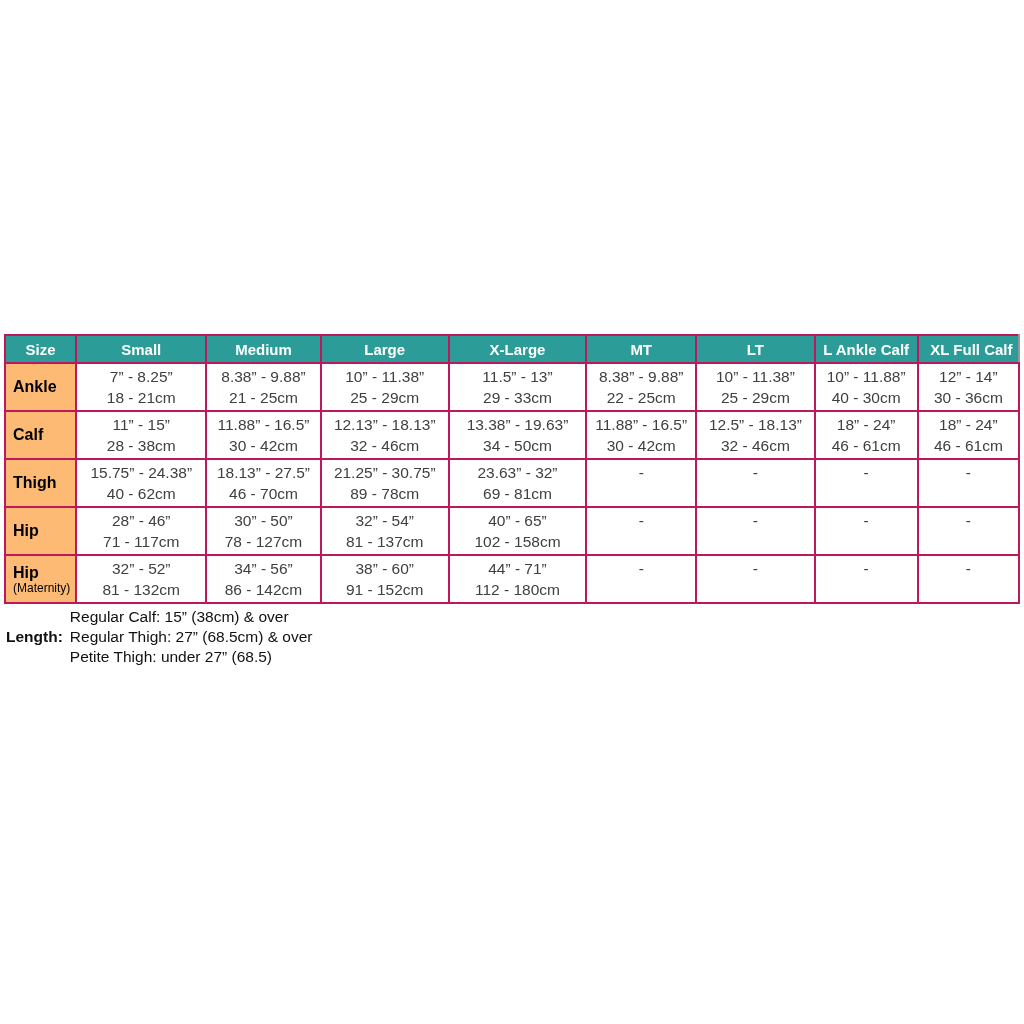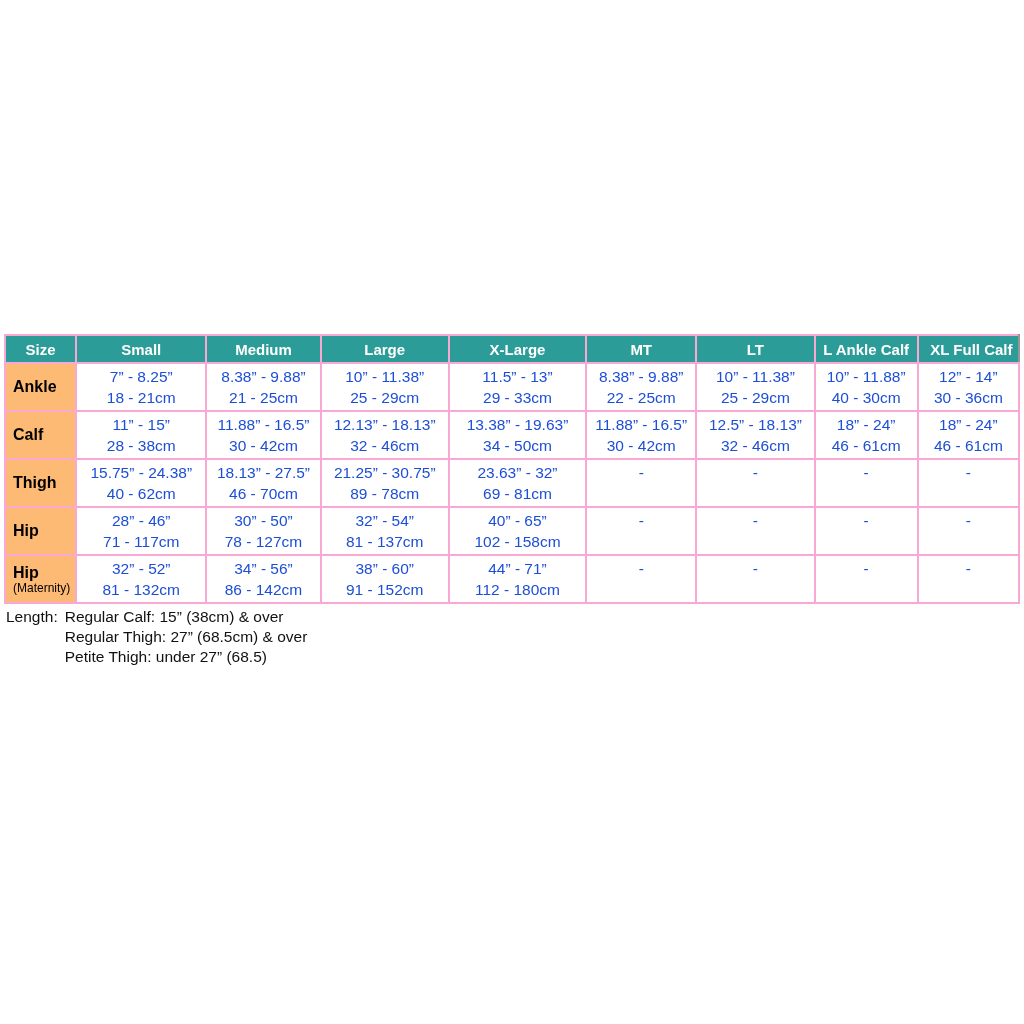--- a/index.html
+++ b/index.html
@@ -18,21 +18,21 @@
   table.size-table {
     position: absolute;
     left: 4px;
     top: 334px;
     width: 1016px;
     border-collapse: collapse;
     table-layout: fixed;
   }
   table.size-table th,
   table.size-table td {
-    border: 2px solid #f9a8d4;
+    border: 2px solid #be185d;
   }
   thead th {
     background: #2b9c97;
     color: #ffffff;
     font-size: 15px;
     font-weight: bold;
     height: 24px;
     text-align: center;
     padding: 1px 2px;
     border-right-color: #c9d2d1;
@@ -55,41 +55,42 @@
   }
   tbody th.row-label .sub {
     font-size: 12px;
     font-weight: normal;
     line-height: 13px;
   }
   td.data-cell {
     text-align: center;
     vertical-align: middle;
     font-size: 15.5px;
-    color: #1d4ed8;
+    color: #404040;
     padding: 2px 0;
   }
   .cell-line {
     min-height: 21px;
     line-height: 21px;
     white-space: nowrap;
   }
   .length-info {
     position: absolute;
     left: 6px;
     top: 607px;
     display: flex;
     align-items: flex-start;
     font-size: 15.5px;
     color: #111111;
   }
   .length-label {
-    font-weight: normal;
+    font-weight: bold;
     margin-right: 7px;
     line-height: 20px;
+    margin-top: 20px;
   }
   .length-lines .length-line {
     line-height: 20px;
     white-space: nowrap;
   }
 </style>
 </head>
 <body>
 
 <div class="page">

